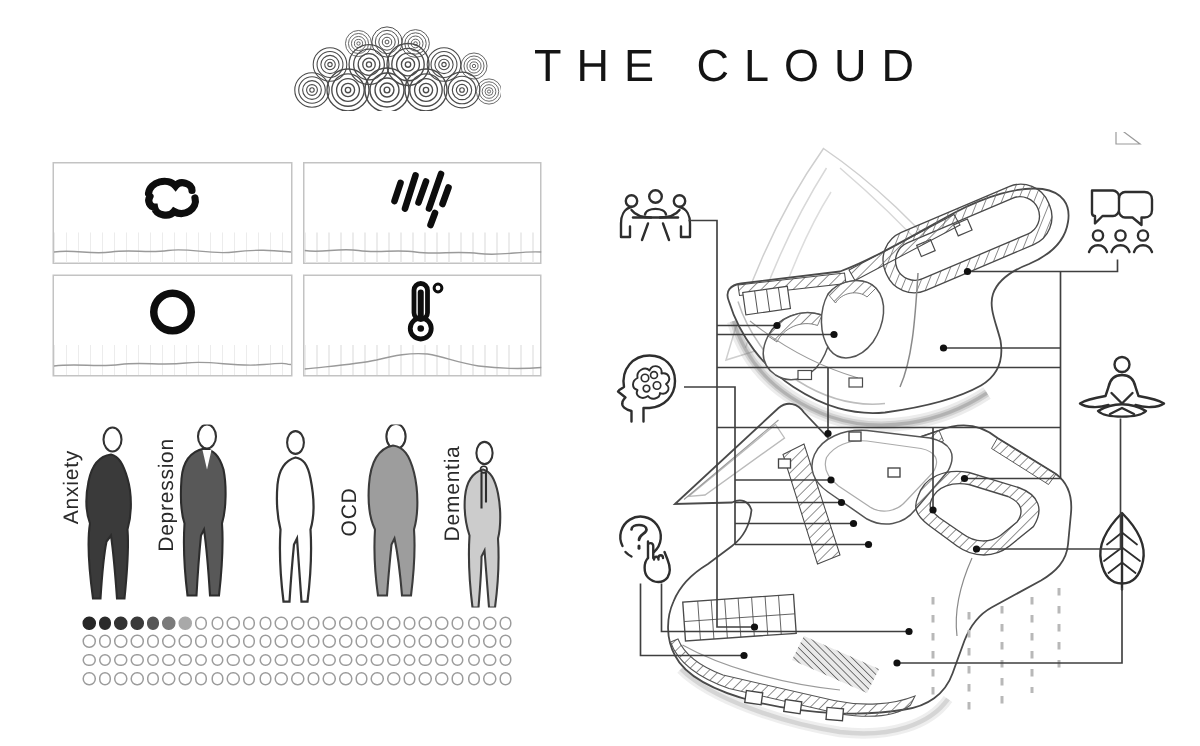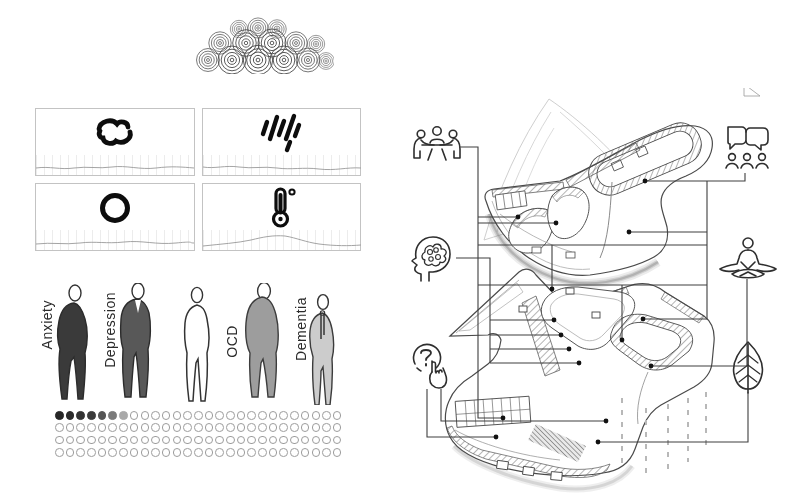--- a/index.html
+++ b/index.html
@@ -56,20 +56,21 @@
       <use href="#sc" transform="translate(104,29) scale(0.8)"></use>
       <use href="#sc" transform="translate(124,30) scale(0.62)"></use>
       <use href="#sc" transform="translate(16,46) scale(0.82)"></use>
       <use href="#sc" transform="translate(40,46) scale(1.0)"></use>
       <use href="#sc" transform="translate(66,46) scale(1.05)"></use>
       <use href="#sc" transform="translate(92,46) scale(1.0)"></use>
       <use href="#sc" transform="translate(116,46) scale(0.85)"></use>
       <use href="#sc" transform="translate(134,47) scale(0.6)"></use>
     </g>
   </svg>
+  <div class="title">THE CLOUD</div>
 
   <section class="climate">
     <div class="panel">
       <div class="icon-wrap">
         <svg width="60" height="36" viewBox="0 0 60 36" fill="none" stroke="#0d0d0d" stroke-width="4.8" stroke-linecap="round">
           <path d="M14,14 C15,6 27,3 32,9 C35,5 43,7 43,12"></path>
           <path d="M45,17 C47,24 38,30 31,26 C28,30 19,29 18,23 C15,23 13,19 15,16"></path>
         </svg>
       </div>
       <div class="strip">

